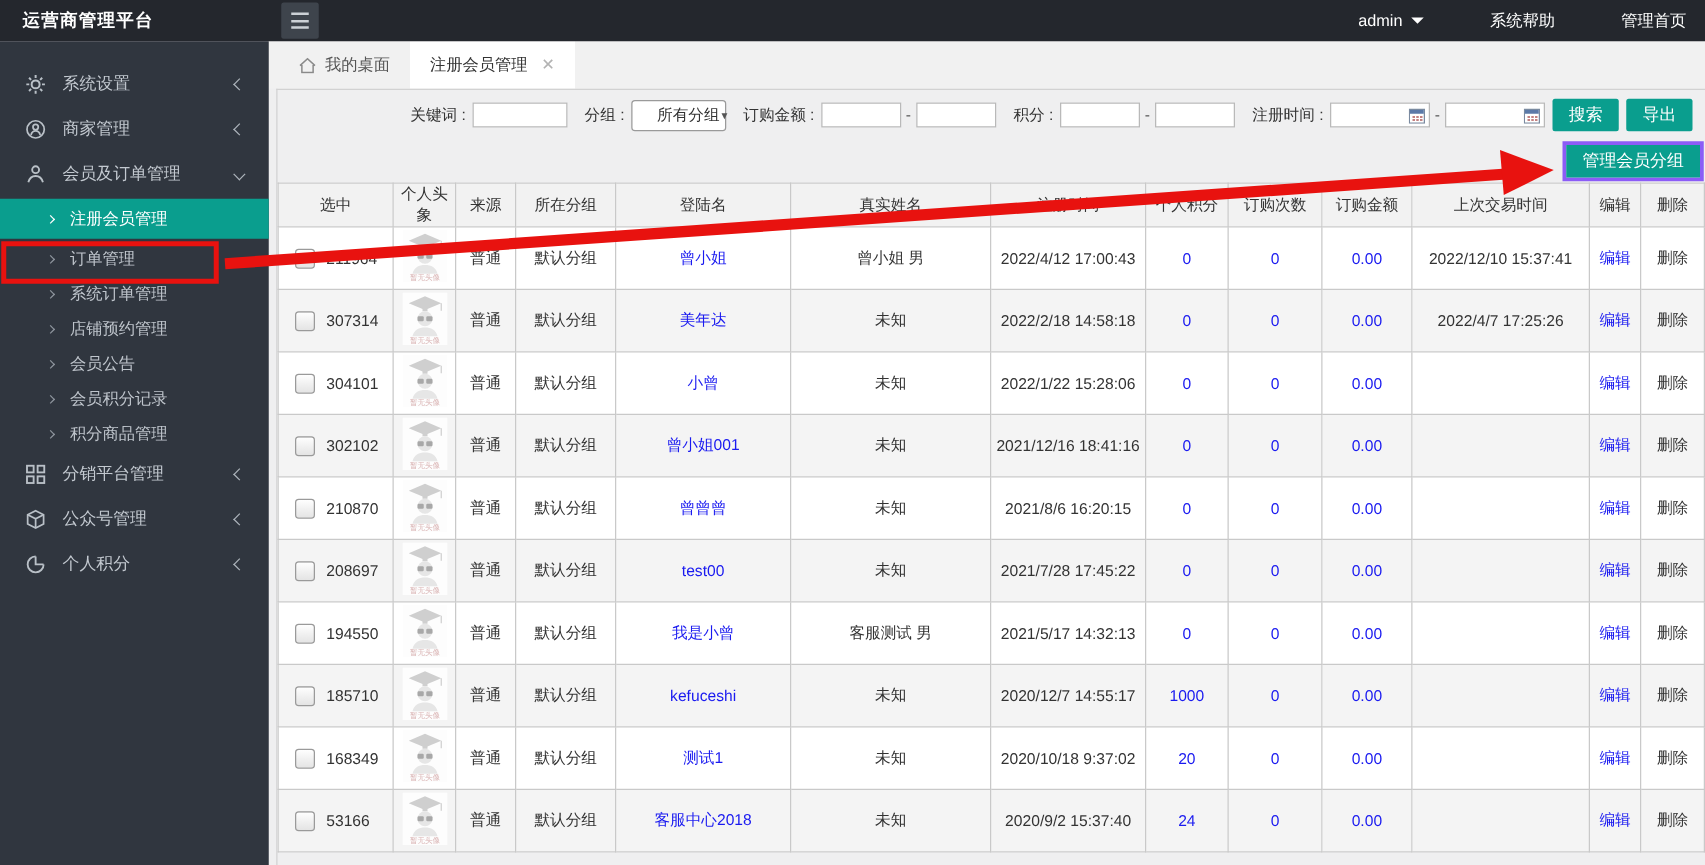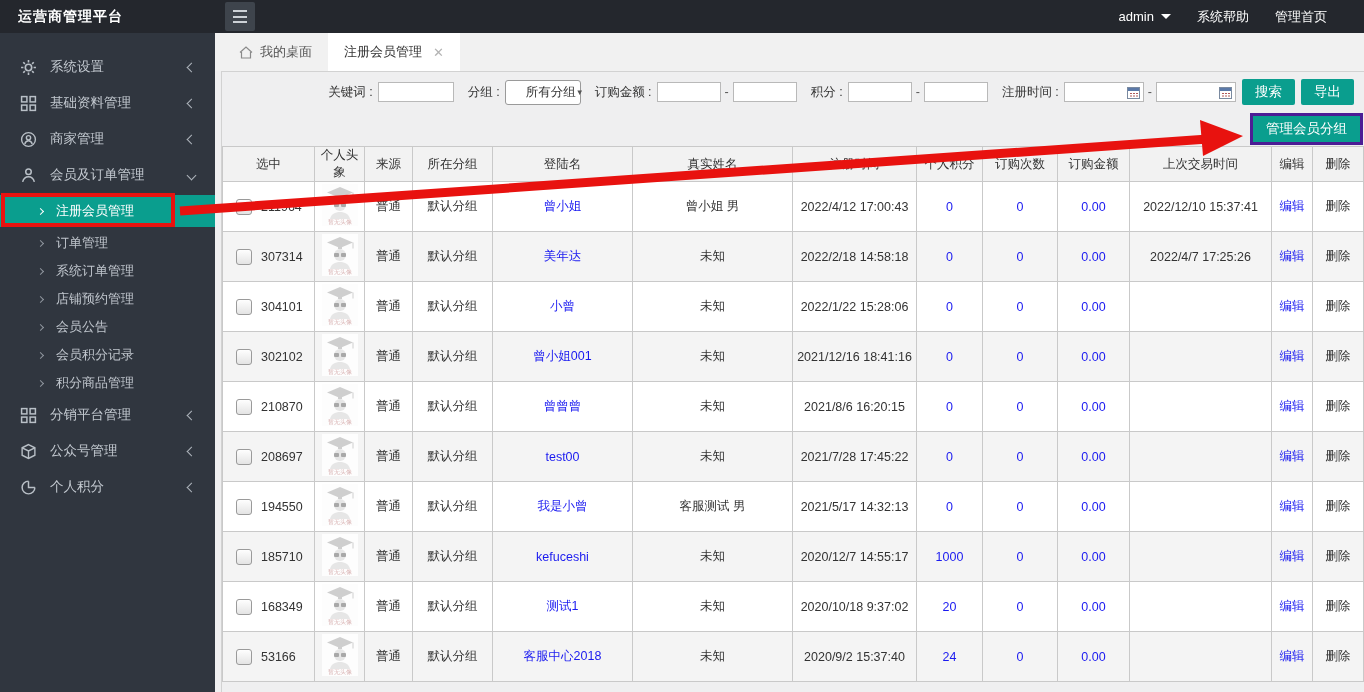--- a/index.html
+++ b/index.html
@@ -6,21 +6,21 @@
   html,body { width:1364px; height:692px; overflow:hidden;
     font-family:"Liberation Sans","DejaVu Sans",sans-serif; background:#efeff0; position:relative; }
 
   
   .topbar { position:absolute; top:0; left:0; right:0; height:33px; background:#24272d;
     color:#fff; display:flex; align-items:center; z-index:10; }
   .brand { width:215px; padding-left:18px; font-size:14px; font-weight:bold; letter-spacing:1px; }
   .hamburger { width:30px; height:29px; margin-left:10px; background:#3e444c; border-radius:2px;
     display:flex; flex-direction:column; justify-content:center; align-items:center; cursor:pointer; }
   .hamburger span { display:block; width:14px; height:2px; background:#ccd1d6; margin:1.6px 0; }
-  .top-right { margin-left:auto; display:flex; align-items:center; gap:26px; padding-right:37px; font-size:13px; }
+  .top-right { margin-left:auto; display:flex; align-items:center; gap:53px; padding-right:15px; font-size:13px; }
   .top-right .item { cursor:pointer; display:flex; align-items:center; }
   .caret { display:inline-block; margin-left:7px; width:0; height:0;
     border-left:5px solid transparent; border-right:5px solid transparent; border-top:5px solid #fff; }
 
   
   .sidebar { position:absolute; top:33px; left:0; bottom:0; width:215px; background:#30363f;
     padding-top:16px; z-index:5; }
   .nav-item { height:36px; display:flex; align-items:center; padding:0 20px; color:#c3c9d0;
     font-size:13.5px; cursor:pointer; }
   .nav-ico { width:17px; height:17px; margin-right:13px; color:#b9c0c7; flex:none; }
@@ -56,21 +56,21 @@
   .dash { margin:0 4px; color:#555; }
   .select { width:76px; height:25px; border:1px solid #9a9a9a; border-radius:3px; background:#fff;
     display:flex; align-items:center; justify-content:space-between; padding:0 20px; cursor:pointer; }
   .sel-arrow { font-size:8px; color:#555; }
   .date-input { width:80px; height:20px; border:1px solid #b9b9b9; background:#fff;
     display:flex; align-items:center; justify-content:flex-end; padding-right:3px; cursor:pointer; }
   .btn { background:#0a9e8e; color:#fff; height:26px; padding:0 13px; font-size:13.5px;
     display:flex; align-items:center; border:none; border-radius:2px; margin-left:6px; cursor:pointer; }
 
   .actions-row { height:34px; display:flex; align-items:center; justify-content:flex-end; padding-right:1px; }
-  .red-wrap { border:3px solid #4c1d95; }
+  .red-wrap { border:3px solid #8b5cf6; }
   .btn.manage { margin:0; border-radius:0; }
 
   
   table { width:100%; border-collapse:collapse; table-layout:fixed; background:#fff;padding-left:42px; }
   th { height:34px; background:#f2f2f2; border:1px solid #c9c9c9; font-weight:normal;
     font-size:12.5px; color:#333; overflow:hidden; }
   td { height:50px; border:1px solid #c9c9c9; text-align:center; vertical-align:middle;
     font-size:12.5px; color:#333; overflow:hidden; }
   tr.even td { background:#f4f4f4; }
   a.lnk { color:#1a1af0; text-decoration:none; cursor:pointer; }
@@ -110,34 +110,20 @@
     <div class="nav-item">
       <span class="nav-ico">
         <svg viewBox="0 0 16 16">
           <g stroke="currentColor" fill="none" stroke-width="1.5">
             <circle cx="8" cy="8" r="3"></circle>
             <path d="M8 1v2.2M8 12.8V15M1 8h2.2M12.8 8H15M3.05 3.05l1.56 1.56M11.4 11.4l1.55 1.55M12.95 3.05L11.4 4.6M4.6 11.4l-1.55 1.55"></path>
           </g>
         </svg>
       </span>
       <span class="nav-label">系统设置</span>
-      <span class="chev left"></span>
-    </div>
-    <div class="nav-item">
-      <span class="nav-ico">
-        <svg viewBox="0 0 16 16">
-          <g fill="none" stroke="currentColor" stroke-width="1.4">
-            <rect x="1.5" y="1.5" width="5" height="5"></rect>
-            <rect x="9.5" y="1.5" width="5" height="5"></rect>
-            <rect x="1.5" y="9.5" width="5" height="5"></rect>
-            <rect x="9.5" y="9.5" width="5" height="5"></rect>
-          </g>
-        </svg>
-      </span>
-      <span class="nav-label">基础资料管理</span>
       <span class="chev left"></span>
     </div>
     <div class="nav-item">
       <span class="nav-ico">
         <svg viewBox="0 0 16 16">
           <g fill="none" stroke="currentColor" stroke-width="1.3">
             <circle cx="8" cy="8" r="6.5"></circle>
             <circle cx="8" cy="6.3" r="2"></circle>
             <path d="M4.5 12.2c.6-2 2-3 3.5-3s2.9 1 3.5 3"></path>
           </g>

